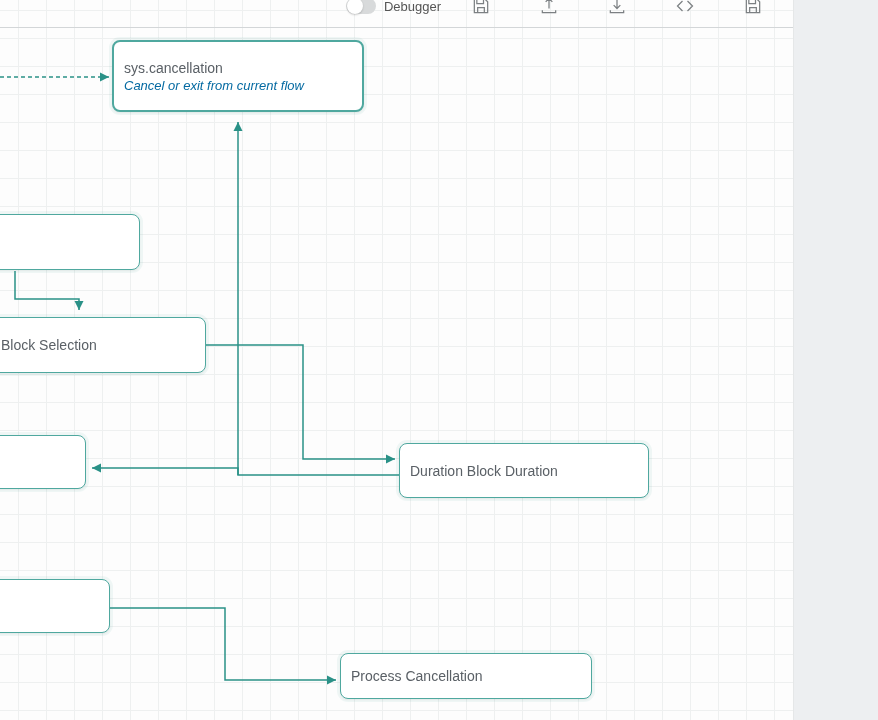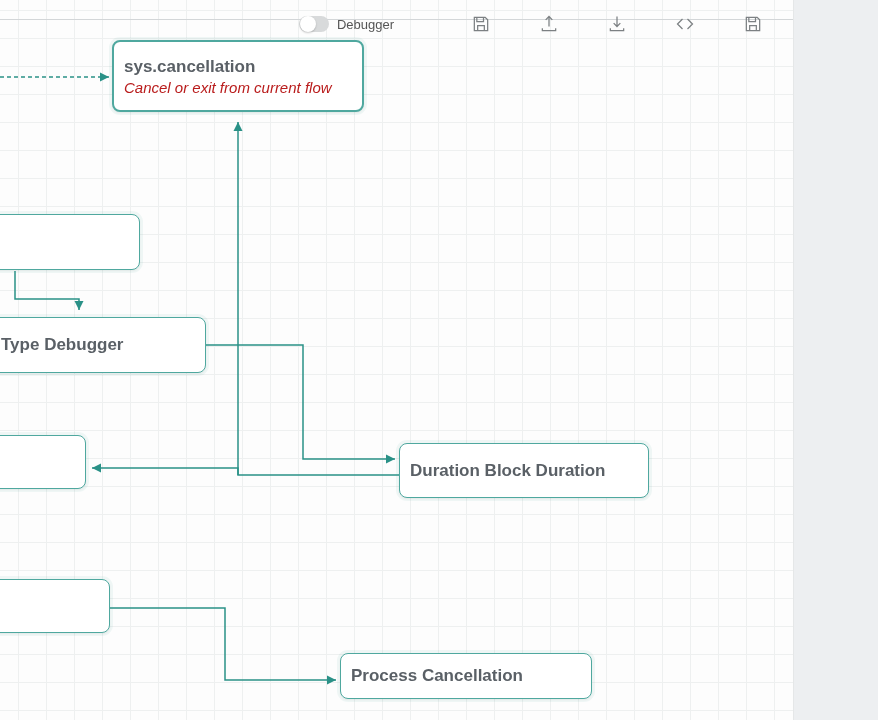--- a/index.html
+++ b/index.html
@@ -29,27 +29,26 @@
       height: 720px;
       background: #edeff1;
       border-left: 1px solid #e5e7e8;
     }
     
     .toolbar {
       position: absolute;
       top: 0;
       left: 0;
       right: 0;
-      height: 20px;
+      height: 28px;
       display: flex;
       align-items: flex-start;
       border-bottom: 1px solid #d3d6d8;
       z-index: 10;
-      padding-top: 18px;
-      gap: 47px;
+      padding-top: 0;
     }
     
     .toolbar-spacer { flex: 1; }
     
     .debugger-toggle {
       display: flex;
       align-items: center;
       gap: 8px;
       margin-right: 30px;
       position: relative;
@@ -100,29 +99,29 @@
       display: flex;
       align-items: center;
       padding: 0 10px;
     }
     
     .node.sel {
       border: 2px solid #4fa89f;
     }
     
     .node-title {
-      font-size: 17px;
-      font-weight: 700;
+      font-size: 14px;
+      font-weight: 400;
       color: #5a6066;
     }
     
     .node-sub {
-      font-size: 15px;
+      font-size: 13px;
       font-style: italic;
-      color: #b91c1c;
+      color: #0369a1;
       margin-top: 2px;
     }
     
     .node-body {
       display: flex;
       flex-direction: column;
       justify-content: center;
       width: 100%;
     }
     
@@ -205,21 +204,21 @@
     <div class="node-body">
       <div class="node-title">sys.cancellation</div>
       <div class="node-sub">Cancel or exit from current flow</div>
     </div>
   </div>
 
   <div class="node" style="left:-60px; top:214px; width:200px; height:56px;"></div>
 
   <div class="node" style="left:-60px; top:317px; width:266px; height:56px;">
     <div class="node-body" style="padding-left:50px;">
-      <div class="node-title">Type Debugger</div>
+      <div class="node-title">Block Selection</div>
     </div>
   </div>
 
   <div class="node" style="left:-60px; top:435px; width:146px; height:54px;"></div>
 
   <div class="node" style="left:399px; top:443px; width:250px; height:55px;">
     <div class="node-body">
       <div class="node-title">Duration Block Duration</div>
     </div>
   </div>

